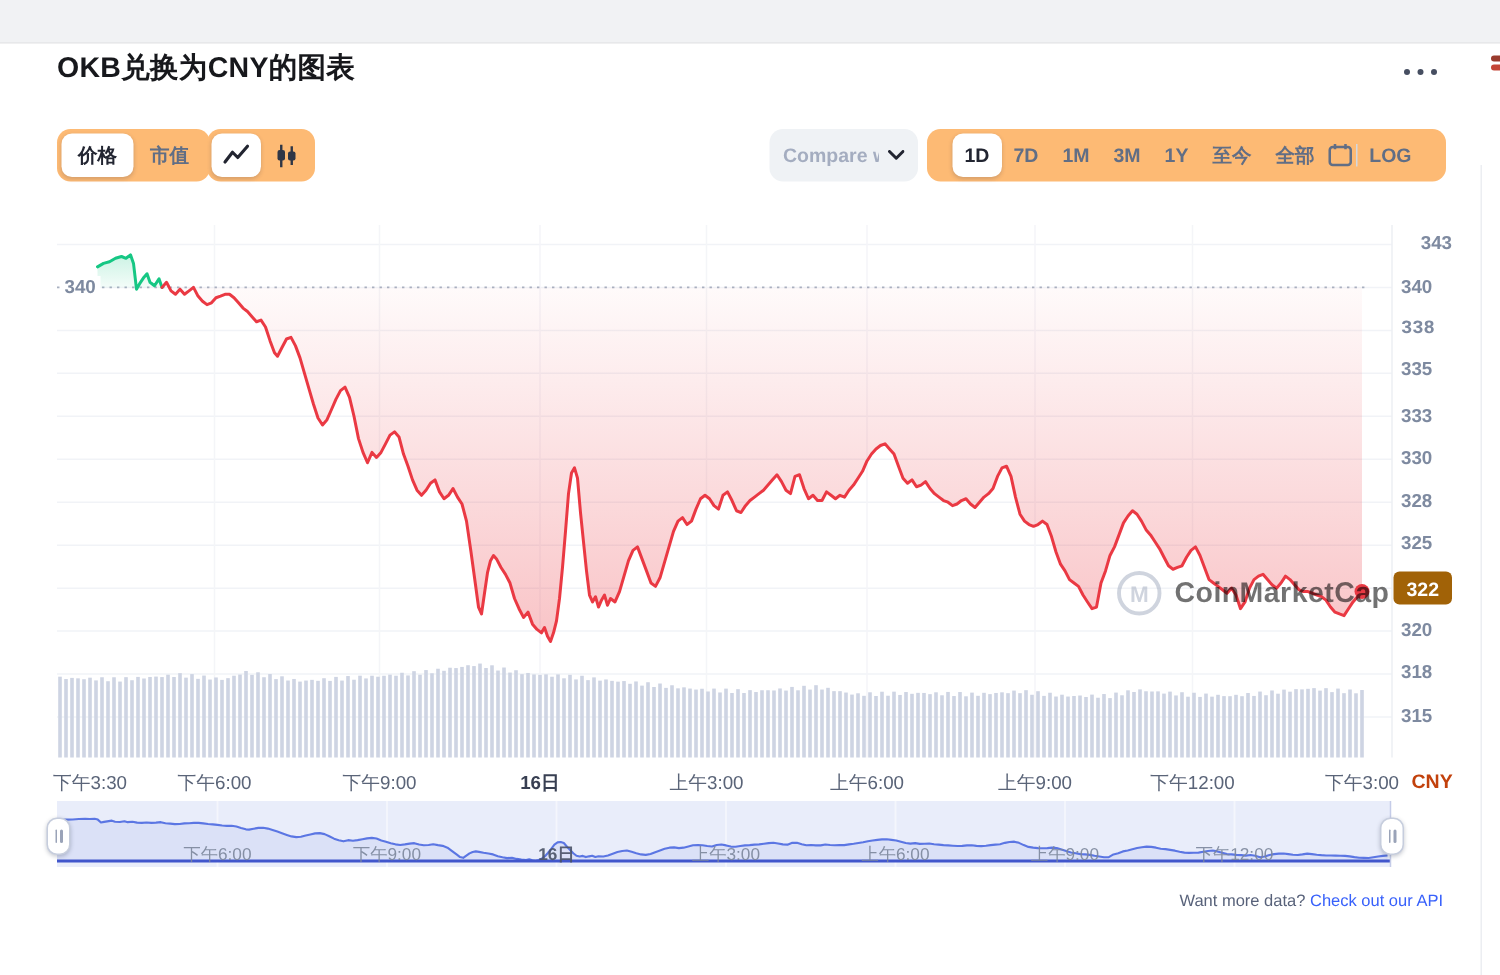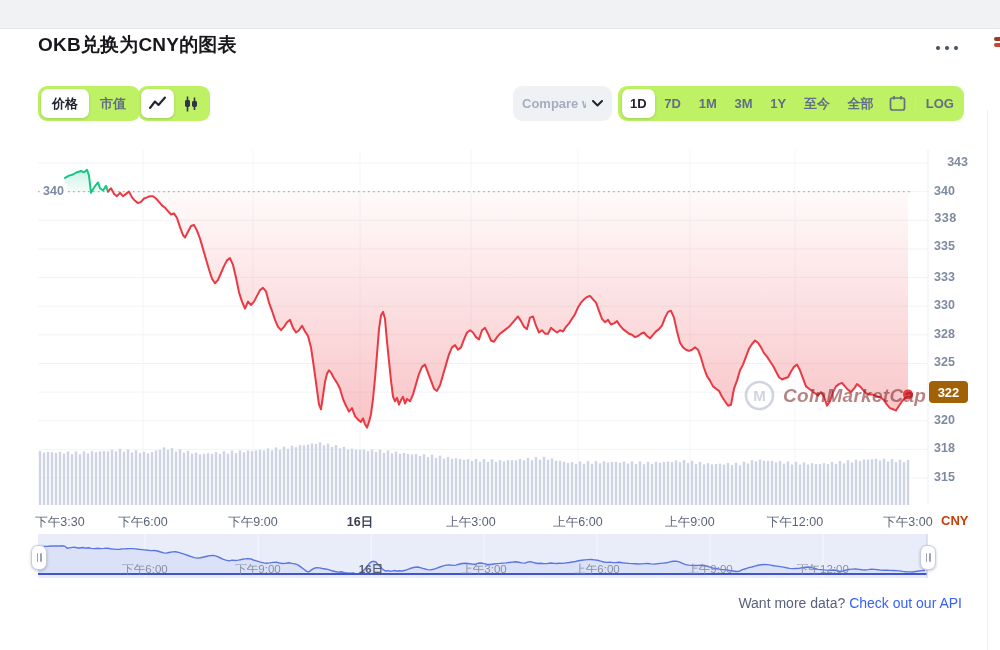--- a/index.html
+++ b/index.html
@@ -6,21 +6,21 @@
   #app{position:relative;width:1000px;height:650px;background:#fff;overflow:hidden;
        font-family:"Liberation Sans","DejaVu Sans",sans-serif;-webkit-font-smoothing:antialiased;}
   .topbar{position:absolute;left:0;top:0;width:1000px;height:28px;background:#f1f2f4;border-bottom:1px solid #e7e8ea;}
   .page-title{position:absolute;left:38px;top:32px;font-size:19px;font-weight:700;color:#17181c;letter-spacing:.2px;}
   .menu-dots{position:absolute;left:936px;top:46px;display:flex;gap:5px;cursor:pointer;}
   .menu-dots i{width:4px;height:4px;border-radius:50%;background:#464e61;}
   .edge-art{position:absolute;left:994px;width:6px;height:4px;border-radius:2px 0 0 2px;}
   .right-border{position:absolute;left:987px;top:110px;width:1px;height:540px;background:#eceef2;}
 
   
-  .seg{position:absolute;top:86px;height:35px;background:#bef264;border-radius:9px;display:flex;align-items:center;padding:0 3px;box-sizing:border-box;}
+  .seg{position:absolute;top:86px;height:35px;background:#fdba74;border-radius:9px;display:flex;align-items:center;padding:0 3px;box-sizing:border-box;}
   .seg .opt{height:29px;display:flex;align-items:center;justify-content:center;padding:0 11px;border-radius:7px;
             font-size:13px;font-weight:600;color:#616e85;cursor:pointer;white-space:nowrap;}
   .seg .opt.active{background:#fff;color:#222531;box-shadow:0 1px 3px rgba(20,30,60,.18);}
   .icon-btn{height:29px;width:33px;display:flex;align-items:center;justify-content:center;border-radius:7px;cursor:pointer;}
   .icon-btn.active{background:#fff;box-shadow:0 1px 3px rgba(20,30,60,.18);}
   .compare-btn{position:absolute;left:513px;top:86px;width:99px;height:35px;background:#eff2f5;border-radius:9px;
                display:flex;align-items:center;justify-content:center;gap:6px;cursor:pointer;}
   .compare-label{font-size:13px;font-weight:600;color:#a4adc0;max-width:64px;overflow:hidden;white-space:nowrap;}
   .range-divider{width:1px;height:15px;background:#d3d8e0;margin:0 2px;}
 
@@ -32,23 +32,23 @@
   .xaxis-label{position:absolute;top:514px;font-size:12.5px;color:#5a6478;white-space:nowrap;transform:translateX(-50%);}
   .xaxis-label.bold{font-weight:700;color:#383f52;}
   .cny-label{position:absolute;top:513px;left:894px;font-size:13px;font-weight:700;color:#c2410c;margin-left:47px;}
   .nav-label{position:absolute;top:562px;font-size:11.5px;color:#7c879c;white-space:nowrap;transform:translateX(-50%);opacity:.9;}
   .nav-label.bold{font-weight:700;color:#4a5266;}
   .nav-handle{position:absolute;top:545px;width:14px;height:23px;background:#fff;border:1px solid #c6cddd;border-radius:7px;
               box-shadow:0 1px 3px rgba(20,30,60,.25);display:flex;align-items:center;justify-content:center;gap:2px;cursor:ew-resize;}
   .nav-handle i{width:1.5px;height:9px;background:#9aa3b8;border-radius:1px;}
 
   .watermark{position:absolute;left:744px;top:380px;display:flex;align-items:center;gap:8px;opacity:.55;pointer-events:none;}
-  .watermark .wm-text{font-size:19px;font-weight:700;color:#7f1d1d;letter-spacing:.3px;font-style:italic;}
-
-  .api-row{position:absolute;top:595px;right:38px;font-size:14px;color:#58627a;}
+  .watermark .wm-text{font-size:19px;font-weight:700;color:#000000;letter-spacing:.3px;}
+
+  .api-row{position:absolute;top:595px;right:38px;font-size:11px;color:#58627a;}
   .api-row a{color:#3861fb;text-decoration:none;cursor:pointer;}
 </style>
 </head>
 <body>
 <div id="app">
 
 <div class="topbar"></div>
 <div class="edge-art" style="top:37px;background:#9a3b2e;"></div>
 <div class="edge-art" style="top:43px;background:#c44536;"></div>
 <div class="right-border"></div>
@@ -81,21 +81,21 @@
   </div>
 </div>
 
 <div class="compare-btn">
   <span class="compare-label">Compare w</span>
   <svg width="11" height="7" viewBox="0 0 11 7">
     <polyline points="1,1 5.5,5.5 10,1" fill="none" stroke="#222531" stroke-width="2" stroke-linecap="round" stroke-linejoin="round"></polyline>
   </svg>
 </div>
 
-<div class="seg" style="left:618px;width:346px;justify-content:space-between;padding:0 4px;" id="range-group">
+<div class="seg" style="left:618px;width:346px;justify-content:space-between;padding:0 17px;" id="range-group">
       <div class="opt active" style="padding: 0px 8px;">1D</div>
       <div class="opt" style="padding: 0px 8px;">7D</div>
       <div class="opt" style="padding: 0px 8px;">1M</div>
       <div class="opt" style="padding: 0px 8px;">3M</div>
       <div class="opt" style="padding: 0px 8px;">1Y</div>
       <div class="opt" style="padding: 0px 8px;">至今</div>
       <div class="opt" style="padding: 0px 8px;">全部</div>
       <div class="icon-btn" style="width: 28px;">
         <svg width="17" height="17" viewBox="0 0 17 17">
           <rect x="1.5" y="3" width="14" height="12" rx="2" fill="none" stroke="#616e85" stroke-width="1.7"></rect>

